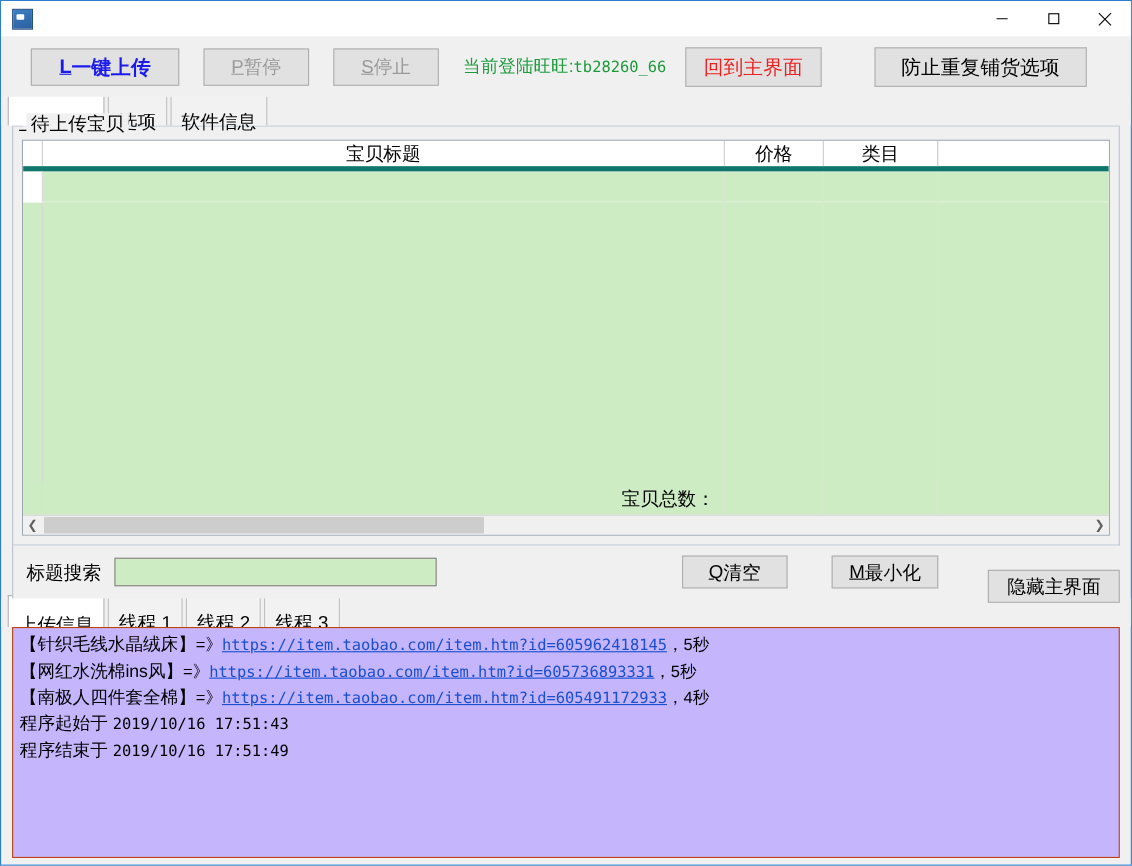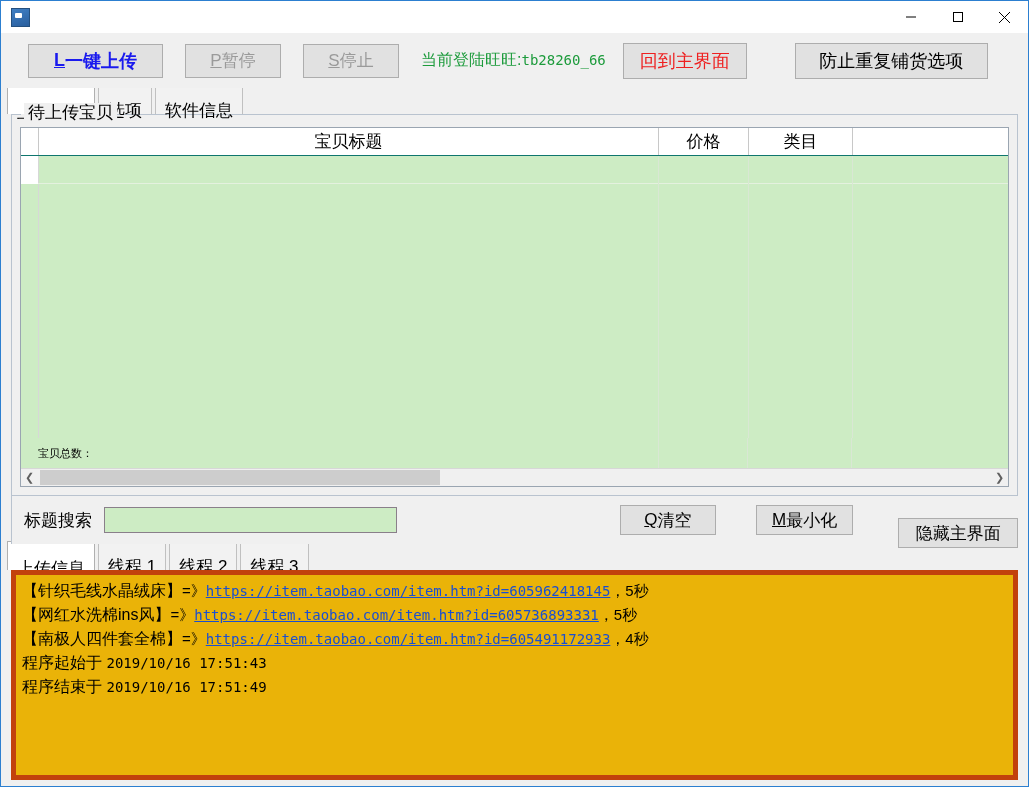--- a/index.html
+++ b/index.html
@@ -214,21 +214,21 @@
     display: flex;
     flex-direction: column;
     overflow: hidden;
   }
   #grid-header {
     display: flex;
     height: 28px;
     background: #ffffff;
     flex: 0 0 auto;
     box-sizing: border-box;
-    border-bottom: 1px solid #0f766e;
+    border-bottom: 5px solid #0f766e;
   }
   .gh-corner {
     width: 17px;
     border-right: 1px solid #c8c8c8;
     background: #ffffff;
     flex: 0 0 auto;
   }
   .gh-cell {
     display:flex; align-items:center; justify-content:center;
     font-size: 17px;
@@ -281,23 +281,24 @@
     position: absolute;
     left: 17px; right: 0;
     bottom: 0;
     height: 30px;
     display: flex;
     align-items: center;
     background: #cdecc4;
   }
   #grid-total .total-label {
     width: 620px;
+    text-align: right;
     padding-right: 8px;
     box-sizing: border-box;
-    font-size: 11px;
+    font-size: 17px;
   }
   #grid-total .total-val {
     width: 90px;
     border-left: 1px solid #d9e7d4;
     border-right: 1px solid #d9e7d4;
     height: 100%;
     box-sizing: border-box;
   }
   #grid-total .total-pad {
     width: 104px;
@@ -383,22 +384,22 @@
     align-items: flex-end;
     height: 26px;
     padding-left: 6px;
     flex: 0 0 auto;
     background: #f0f0f0;
   }
   
   #log-panel {
     flex: 1 1 auto;
     margin: 0 10px 6px 10px;
-    border: 5px solid #c2410c;
-    background: #eab308;
+    border: 1px solid #c2410c;
+    background: #c4b5fd;
     box-sizing: border-box;
     overflow: hidden;
     padding: 4px 0 0 6px;
   }
   .log-line {
     font-size: 16px;
     line-height: 24px;
     white-space: nowrap;
     color: #000;
   }

